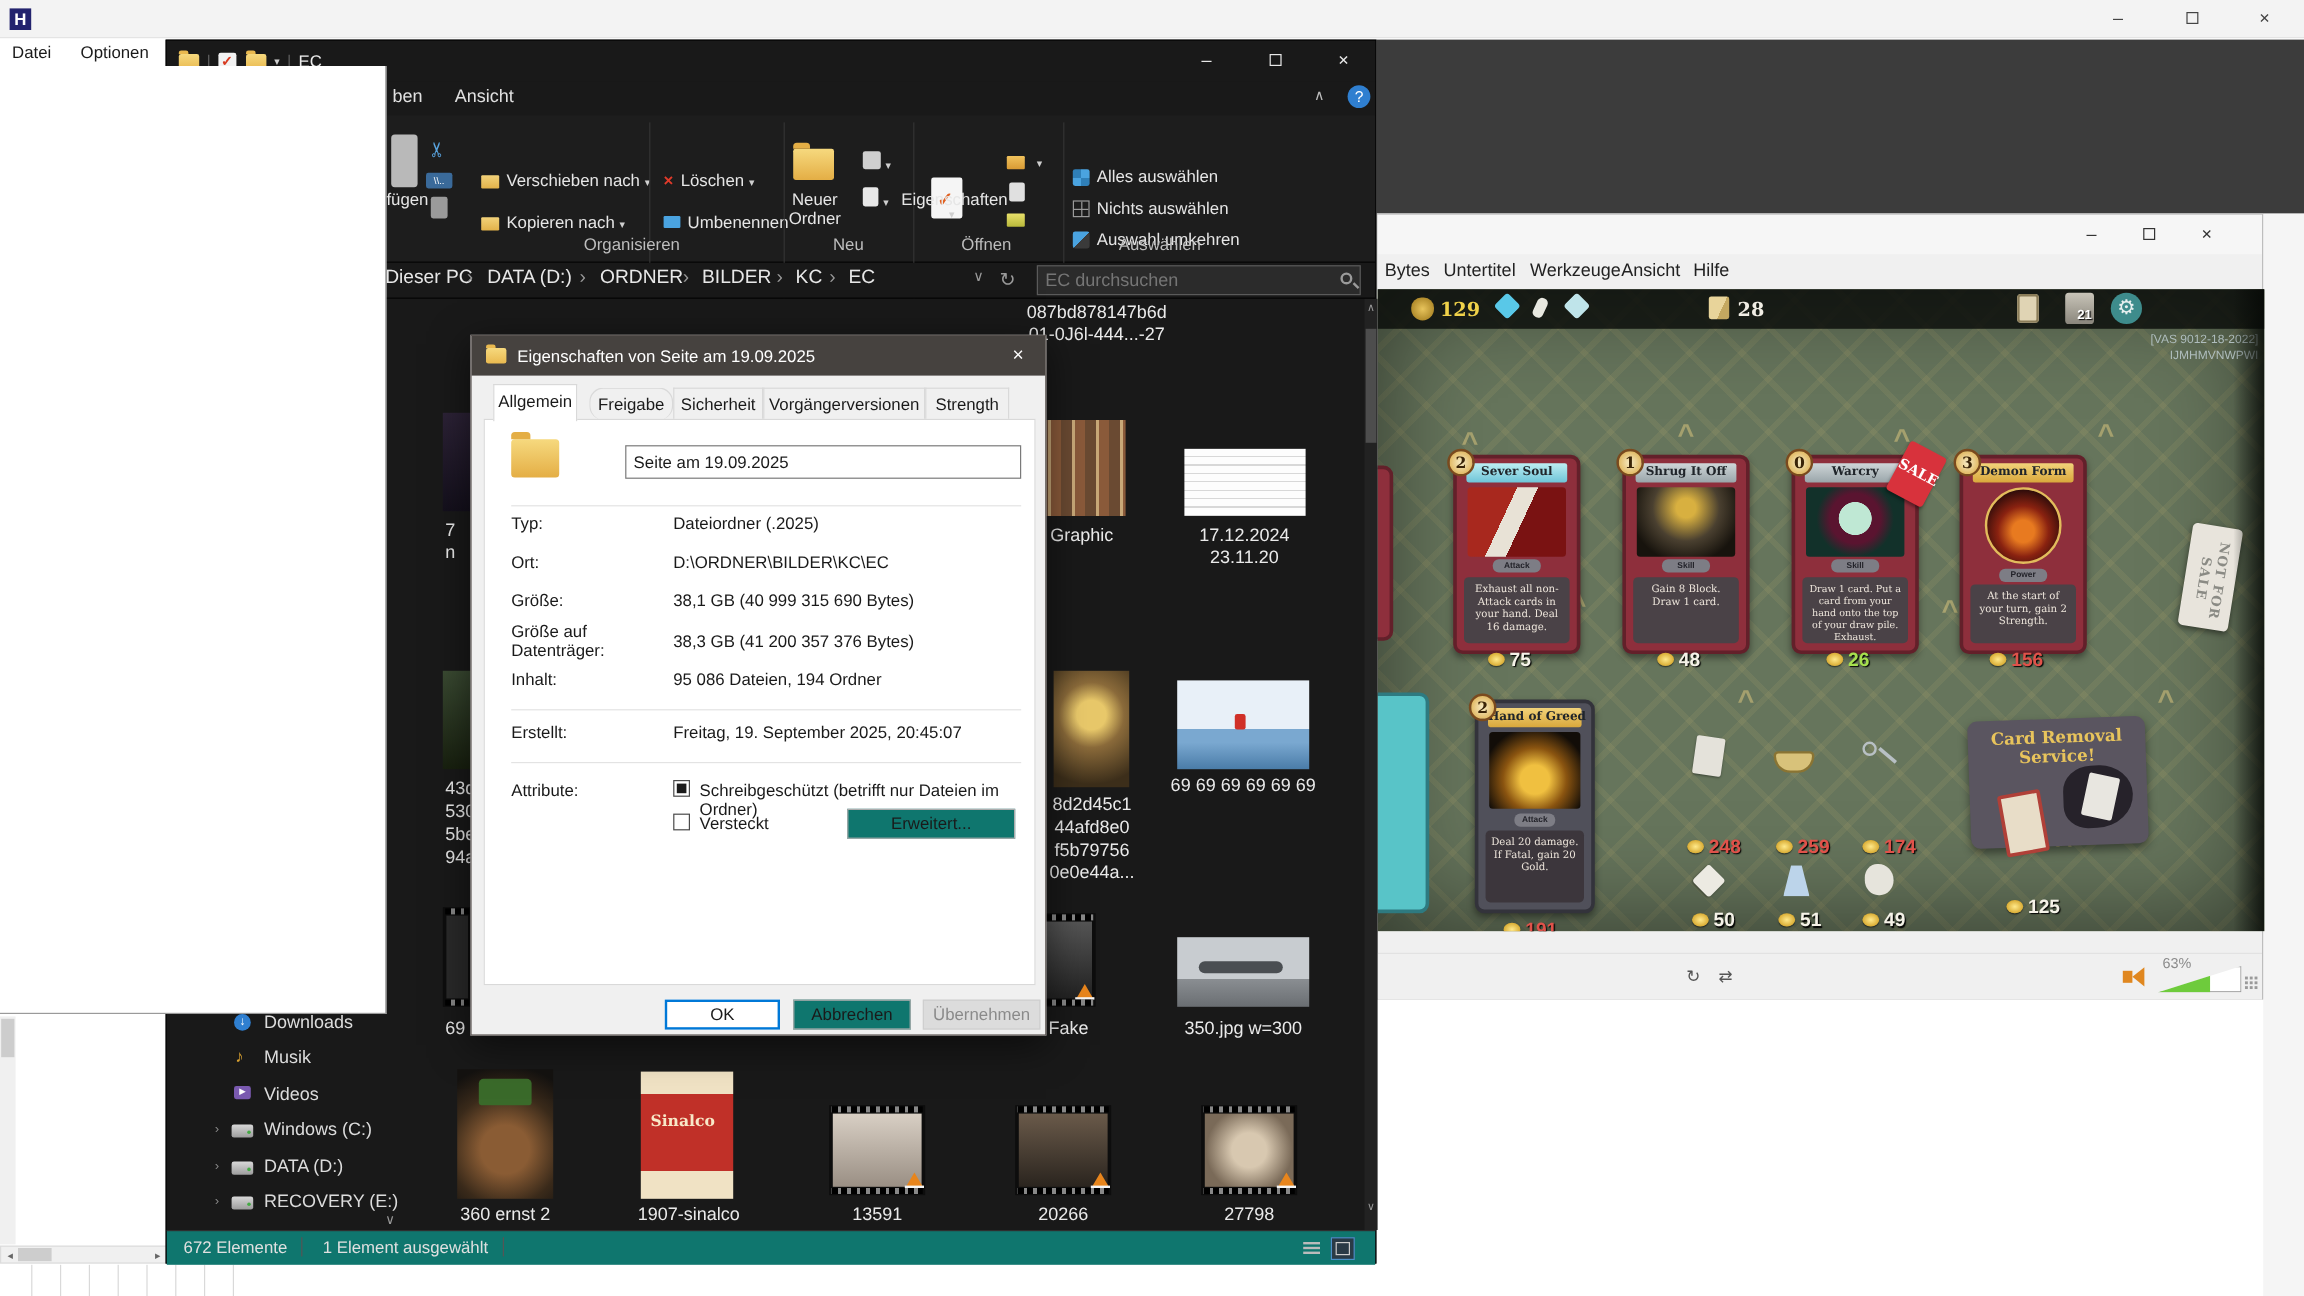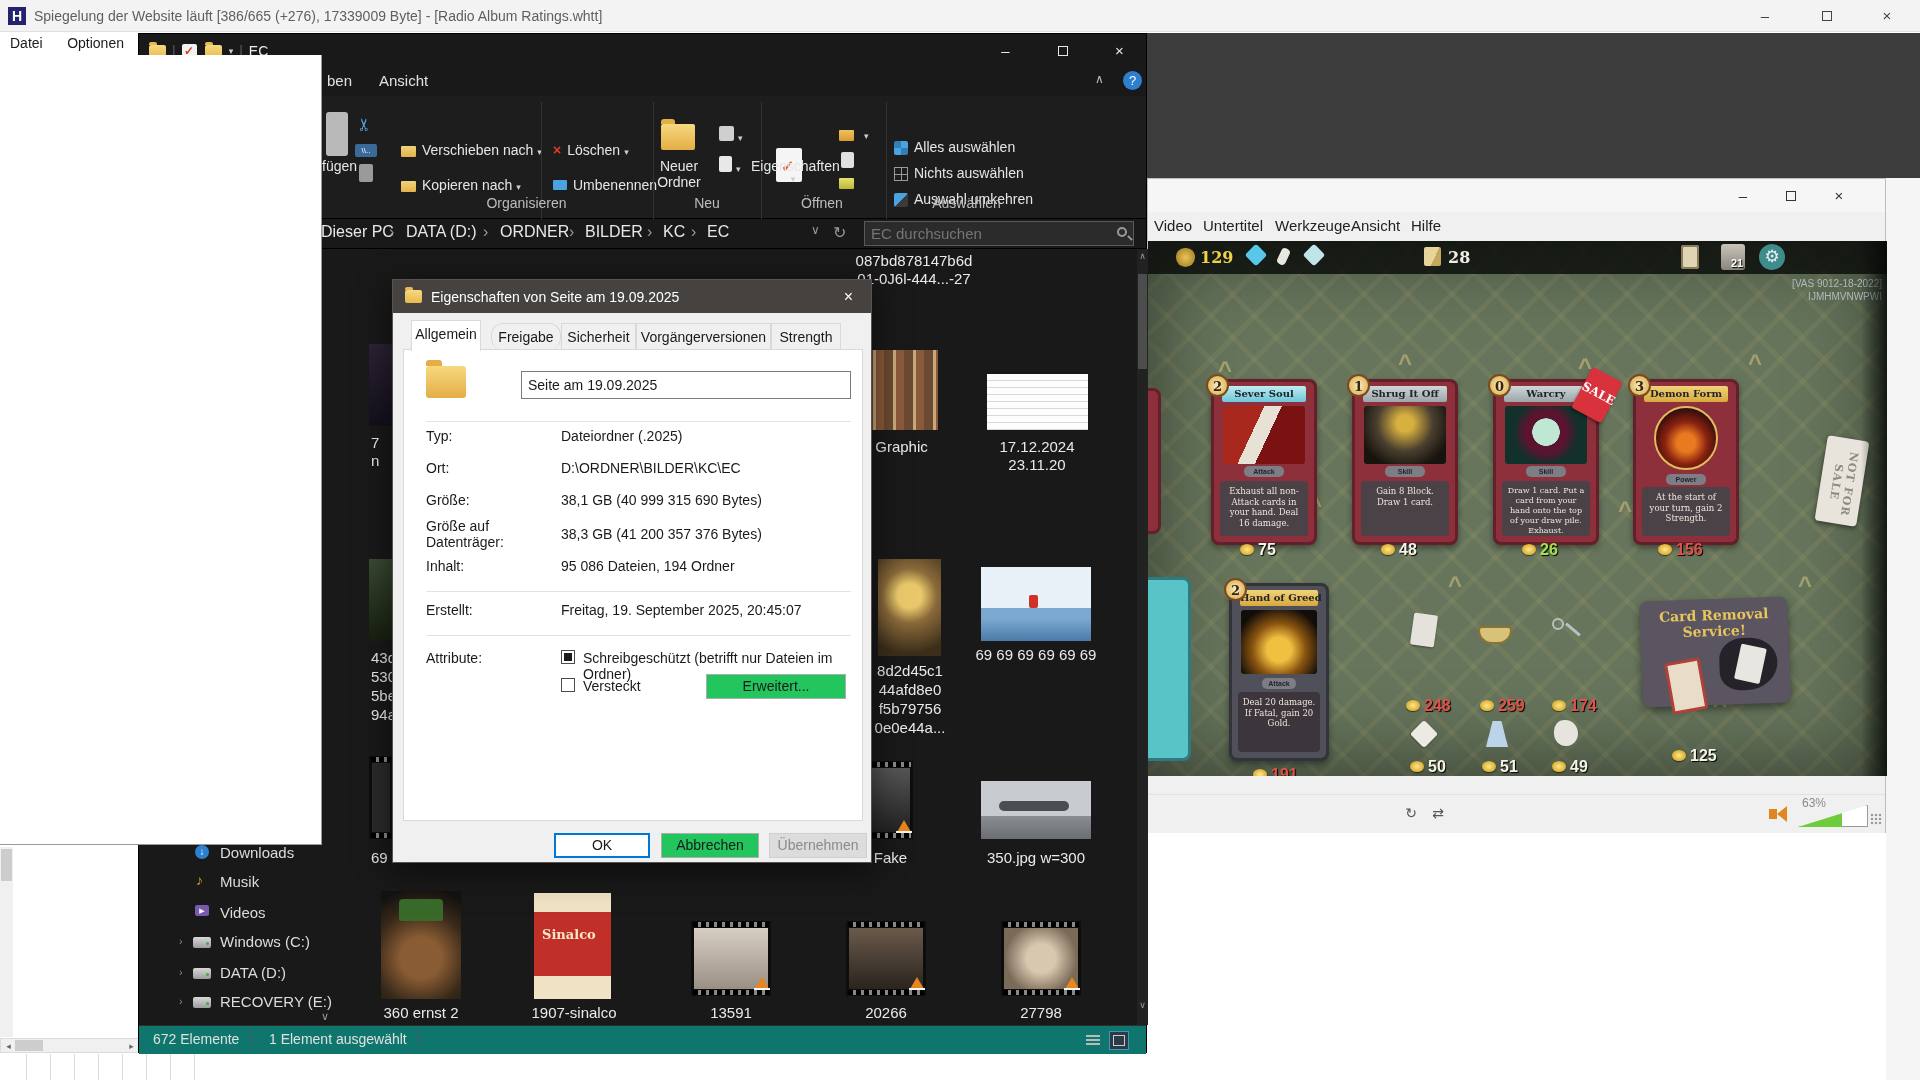--- a/index.html
+++ b/index.html
@@ -82,21 +82,21 @@
   .dlg-title{left:0;top:0;width:100%;height:33px;background:#46423f;color:#fff;font-size:14px;display:flex;align-items:center;}
   .dlg-close{position:absolute;right:0;top:0;width:45px;height:33px;text-align:center;line-height:33px;color:#fff;font-size:16px;}
   .tab{position:absolute;top:43px;height:27px;background:#f0f0f0;border:1px solid #d9d9d9;border-bottom:none;font-size:14px;text-align:center;line-height:26px;color:#1a1a1a;}
   .tab.active{top:40px;height:31px;background:#fff;z-index:2;}
   .tabpage{left:10px;top:69px;width:460px;height:472px;background:#fff;border:1px solid #d9d9d9;}
   .drow-label{position:absolute;left:33px;font-size:14px;color:#1a1a1a;}
   .drow-val{position:absolute;left:168px;font-size:14px;color:#1a1a1a;}
   .dhr{position:absolute;left:33px;width:425px;height:1px;background:#e3e3e3;}
   .cb{position:absolute;width:14px;height:14px;border:1px solid #4a4a4a;background:#fff;}
   .cb.ind::after{content:"";display:block;width:8px;height:8px;margin:2px;background:#1a1a1a;}
-  .btn{position:absolute;height:25px;background:#22c55e;border:1px solid #adadad;font-size:14px;text-align:center;line-height:23px;color:#1a1a1a;}
+  .btn{position:absolute;height:25px;background:#0f766e;border:1px solid #adadad;font-size:14px;text-align:center;line-height:23px;color:#1a1a1a;}
   .btn.ok{background:#ffffff;border:2px solid #0078d7;line-height:21px;}
   .btn.disabled{background:#dcdcdc;border:1px solid #cfcfcf;color:#8a8a8a;}
   .dlg-folder{position:absolute;left:33px;top:86px;width:40px;height:32px;background:linear-gradient(#f6d97e,#e4ae45);border-radius:3px;}
   .dlg-folder::before{content:"";position:absolute;left:0;top:-6px;width:16px;height:6px;background:#e4ae45;border-radius:3px 3px 0 0;}
   .namefield{position:absolute;left:128px;top:91px;width:330px;height:28px;border:1px solid #7a7a7a;background:#fff;font-size:14px;padding:0 6px;color:#1a1a1a;}
 
   
   #vlc{left:1147px;top:178px;width:739px;height:655px;background:#f0f0f0;border:1px solid #bdbdbd;}
   .vlc-title{left:0;top:0;width:100%;height:33px;background:#f6f6f6;}
   .vlc-ctl{position:absolute;top:0;width:46px;height:33px;color:#333;text-align:center;line-height:33px;font-size:15px;}
@@ -148,21 +148,20 @@
   .volfill{position:absolute;width:44px;height:22px;background:#6ecb3c;clip-path:polygon(0 100%,100% 37%,100% 100%);}
   .griddots{position:absolute;width:12px;height:12px;background:radial-gradient(#9a9a9a 1.4px,transparent 1.6px);background-size:4px 4px;}
 </style>
 </head>
 <body>
 
 <div id="screen">
 
   <div class="abs ht-titlebar">
     <span class="ht-logo">H</span>
-    <span class="ht-title">Spiegelung der Website läuft [386/665 (+276), 17339009 Byte] - [Radio Album Ratings.whtt]</span>
   </div>
   <div class="abs ht-btn" style="left:1750px;">–</div>
   <div class="abs ht-btn" style="left:1812px;"><span class="maxbox" style="border-color:#444;"></span></div>
   <div class="abs ht-btn" style="left:1872px;">×</div>
   <div class="abs ht-menurow">
     <span class="ht-menu">Datei</span>
     <span class="ht-menu">Optionen</span>
   </div>
   <div class="abs darkzone"></div>
   <div class="abs rightstrip"></div>
@@ -182,21 +181,21 @@
   <div class="abs colline" style="left:146px;"></div>
   <div class="abs colline" style="left:170px;"></div>
   <div class="abs colline" style="left:194px;"></div>
 
   <div class="abs" id="vlc">
     <div class="abs vlc-title"></div>
     <div class="vlc-ctl" style="left:572px;">–</div>
     <div class="vlc-ctl" style="left:620px;"><span class="maxbox" style="border-color:#333;"></span></div>
     <div class="vlc-ctl" style="left:668px;">×</div>
     <div class="abs vlc-menu">
-      <span class="vlc-mi" style="left:6px;">Video</span>
+      <span class="vlc-mi" style="left:6px;">Bytes</span>
       <span class="vlc-mi" style="left:55px;">Untertitel</span>
       <span class="vlc-mi" style="left:127px;">Werkzeuge</span>
       <span class="vlc-mi" style="left:203px;">Ansicht</span>
       <span class="vlc-mi" style="left:263px;">Hilfe</span>
     </div>
 
     <div class="abs video">
       <span class="chev" style="left:70px;top:115px;">^</span>
         <span class="chev" style="left:250px;top:108px;">^</span>
       <span class="chev" style="left:430px;top:112px;">^</span>

